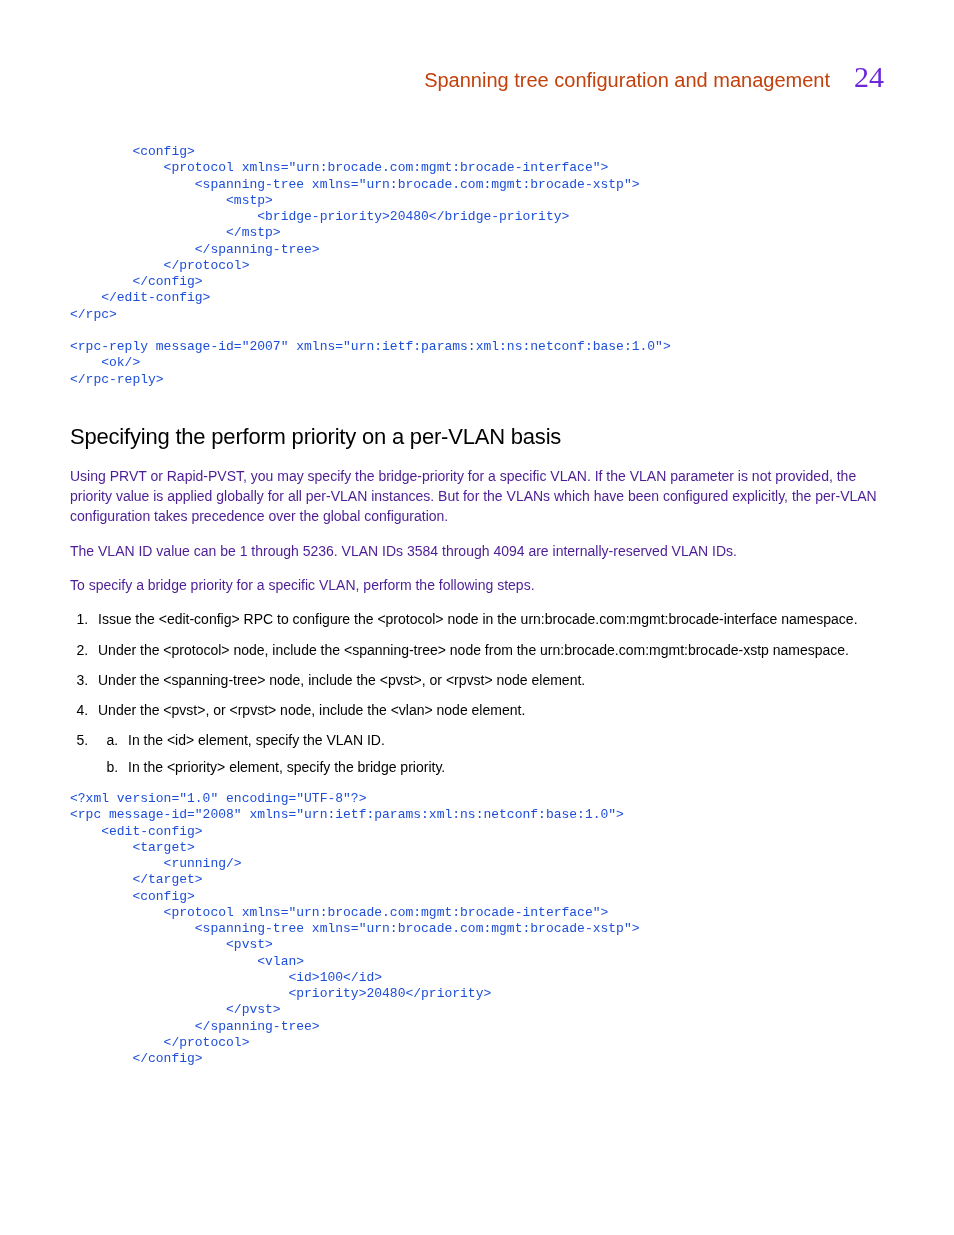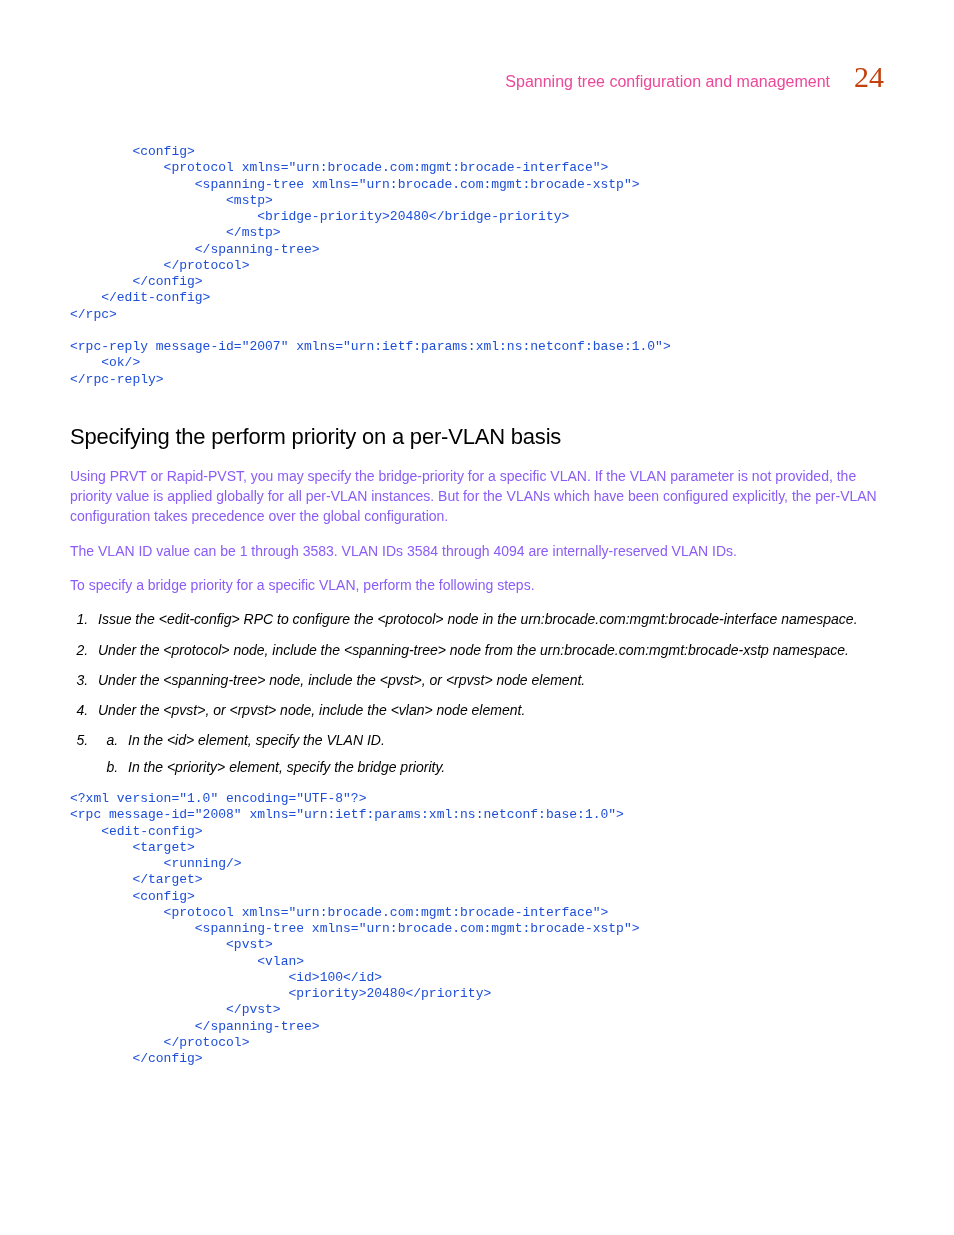--- a/index.html
+++ b/index.html
@@ -13,27 +13,27 @@
     background: #fff;
   }
   .header {
     display: flex;
     justify-content: flex-end;
     align-items: baseline;
     gap: 24px;
     margin-bottom: 50px;
   }
   .header-title {
-    font-size: 16px;
-    color: #ec4899;
+    font-size: 20px;
+    color: #c2410c;
   }
   .chapter-num {
     font-size: 30px;
     font-family: Georgia, 'Times New Roman', serif;
-    color: #c2410c;
+    color: #6d28d9;
     font-weight: normal;
   }
   .code-block {
     font-family: "Courier New", Courier, monospace;
     font-size: 13px;
     white-space: pre;
     line-height: 1.25;
     margin: 0 0 18px 0;
     color: #1d4ed8;
   }
@@ -41,27 +41,26 @@
     font-family: Arial, Helvetica, sans-serif;
     font-size: 22px;
     font-weight: 500;
     margin: 36px 0 16px 0;
     letter-spacing: -0.2px;
     font-stretch: condensed;
   }
   p {
     margin: 0 0 14px 0;
     line-height: 1.45;
-    color: #8b5cf6;
+    color: #4c1d95;
   }
   ol.steps {
     margin: 0 0 14px 0;
     padding-left: 22px;
     line-height: 1.45;
-    font-style: italic;
   }
   ol.steps > li {
     margin-bottom: 10px;
     padding-left: 6px;
   }
   ol.substeps {
     list-style-type: lower-alpha;
     margin: 8px 0 0 0;
     padding-left: 24px;
   }
@@ -90,21 +89,21 @@
     &lt;/edit-config&gt;
 &lt;/rpc&gt;
 
 &lt;rpc-reply message-id="2007" xmlns="urn:ietf:params:xml:ns:netconf:base:1.0"&gt;
     &lt;ok/&gt;
 &lt;/rpc-reply&gt;</div>
 
 <h2 class="section-heading">Specifying the perform priority on a per-VLAN basis</h2>
 
 <p>Using PRVT or Rapid-PVST, you may specify the bridge-priority for a specific VLAN. If the VLAN parameter is not provided, the priority value is applied globally for all per-VLAN instances. But for the VLANs which have been configured explicitly, the per-VLAN configuration takes precedence over the global configuration.</p>
-<p>The VLAN ID value can be 1 through 3583. VLAN IDs 3584 through 4094 are internally-reserved VLAN IDs.</p>
+<p>The VLAN ID value can be 1 through 5236. VLAN IDs 3584 through 4094 are internally-reserved VLAN IDs.</p>
 <p>To specify a bridge priority for a specific VLAN, perform the following steps.</p>
 
 <ol class="steps">
   <li>Issue the &lt;edit-config&gt; RPC to configure the &lt;protocol&gt; node in the urn:brocade.com:mgmt:brocade-interface namespace.</li>
   <li>Under the &lt;protocol&gt; node, include the &lt;spanning-tree&gt; node from the urn:brocade.com:mgmt:brocade-xstp namespace.</li>
   <li>Under the &lt;spanning-tree&gt; node, include the &lt;pvst&gt;, or &lt;rpvst&gt; node element.</li>
   <li>Under the &lt;pvst&gt;, or &lt;rpvst&gt; node, include the &lt;vlan&gt; node element.</li>
   <li>
     <ol class="substeps">
       <li>In the &lt;id&gt; element, specify the VLAN ID.</li>

